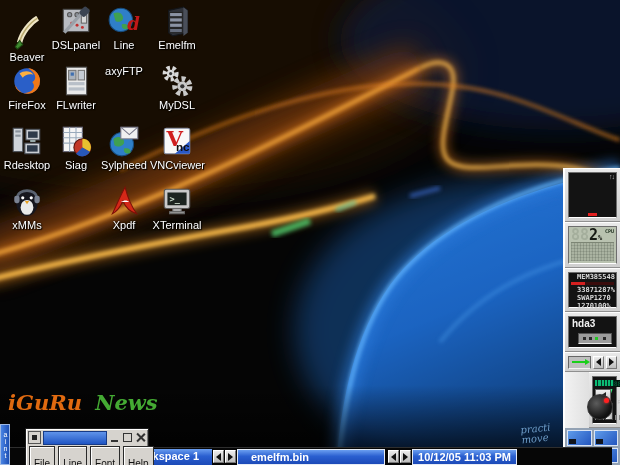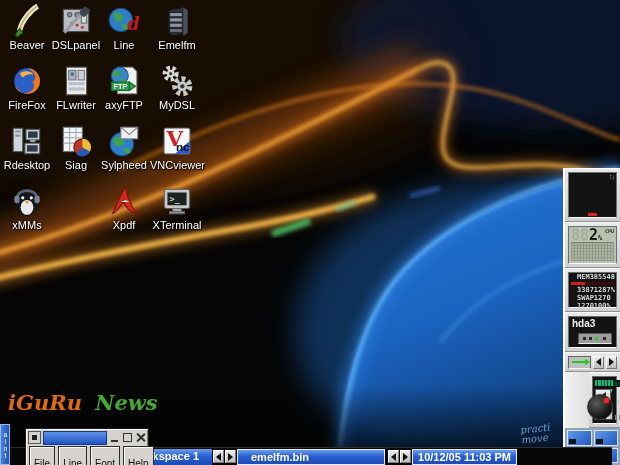--- a/index.html
+++ b/index.html
@@ -190,21 +190,21 @@
     <path d="M 420,68 C 444,56 458,64 452,92 C 446,124 436,152 450,162 C 470,176 520,158 575,168 C 594,172 608,178 620,186" stroke="#ffc050" stroke-width="3" fill="none" filter="url(#b2)"></path>
     <path d="M 120,170 C 240,110 360,70 470,88 C 530,98 582,128 620,140" stroke="#e08020" stroke-width="2.5" fill="none" opacity="0.9" filter="url(#b2)"></path>
     <path d="M -20,282 C 60,262 150,244 240,228 C 290,219 330,210 375,196" stroke="#ffd060" stroke-width="5" fill="none" filter="url(#b2)"></path>
     <path d="M -20,282 C 60,262 150,244 240,228 C 290,219 330,210 375,196" stroke="#ff9a20" stroke-width="14" fill="none" opacity="0.4" filter="url(#b1)"></path>
     <path d="M 272,234 L 310,221" stroke="#4fd070" stroke-width="7" opacity="0.8" filter="url(#b2)"></path>
     <path d="M 336,210 L 356,202" stroke="#3fc8b0" stroke-width="4" opacity="0.7" filter="url(#b2)"></path>
     <path d="M 410,196 L 440,188" stroke="#3f6fd8" stroke-width="4" opacity="0.7" filter="url(#b2)"></path>
     <rect x="0" y="385" width="620" height="80" fill="url(#fade)"></rect>
   </svg>
 
-  <div class="dicon" style="left:0px;top:4px">
+  <div class="dicon" style="left:0px;top:16px">
     <div class="ic">
       <svg width="34" height="34" viewBox="0 0 32 32">
           <path d="M26,2 C19,6 11,16 9,25" stroke="#efe6c6" stroke-width="5" fill="none"></path>
           <path d="M26,2 C19,6 11,16 9,25" stroke="#b9a96f" stroke-width="1.5" fill="none"></path>
           <polygon points="5,29 9,23 12,27 7,31" fill="#3f8a2f" stroke="#1d4a12" stroke-width="1"></polygon>
         </svg>
     </div>
     <div class="lbl">Beaver</div>
   </div>
   <div class="dicon" style="left:49px;top:4px">
@@ -265,31 +265,20 @@
           <rect x="9" y="6" width="7" height="9" fill="#aab2bc" stroke="#777"></rect>
           <rect x="18" y="6" width="6" height="9" fill="#c6ccd4" stroke="#777"></rect>
           <rect x="9" y="17" width="15" height="3" fill="#b8bfc8"></rect>
           <rect x="9" y="22" width="15" height="3" fill="#b8bfc8"></rect>
           <rect x="11" y="8" width="3" height="3" fill="#3f6fb0"></rect>
         </svg>
     </div>
     <div class="lbl">FLwriter</div>
   </div>
   <div class="dicon" style="left:97px;top:64px">
-    <div class="ic">
-      <svg width="34" height="34" viewBox="0 0 32 32">
-          <polygon points="10,3 24,3 28,7 28,28 10,28" fill="#eef0f2" stroke="#8a8a8a"></polygon>
-          <circle cx="12" cy="11" r="8" fill="#3a86cf" stroke="#1d4f82"></circle>
-          <path d="M6,7 C9,5 13,6 13,9 C13,12 8,13 6,11 Z" fill="#3fa050"></path>
-          <path d="M13,14 C16,13 18,15 17,17 C15,18 13,17 13,14 Z" fill="#3fa050"></path>
-          <rect x="4" y="17" width="17" height="8" fill="#2fa04a" stroke="#156b2a"></rect>
-          <text x="6" y="23.5" font-family="Liberation Sans,sans-serif" font-weight="bold" font-size="7" fill="#fff">FTP</text>
-          <polygon points="21,17 27,21 21,25" fill="#2fa04a" stroke="#156b2a"></polygon>
-        </svg>
-    </div>
     <div class="lbl">axyFTP</div>
   </div>
   <div class="dicon" style="left:150px;top:64px">
     <div class="ic">
       <svg width="34" height="34" viewBox="0 0 32 32">
           <circle cx="10" cy="9" r="5.5" fill="none" stroke="#d9d9d9" stroke-width="4" stroke-dasharray="3 2.4"></circle>
           <circle cx="10" cy="9" r="3.6" fill="#d9d9d9"></circle>
           <circle cx="10" cy="9" r="1.5" fill="#333"></circle>
           <circle cx="21" cy="21" r="7" fill="none" stroke="#c9c9c9" stroke-width="5" stroke-dasharray="3.6 2.8"></circle>
           <circle cx="21" cy="21" r="4.6" fill="#c9c9c9"></circle>

